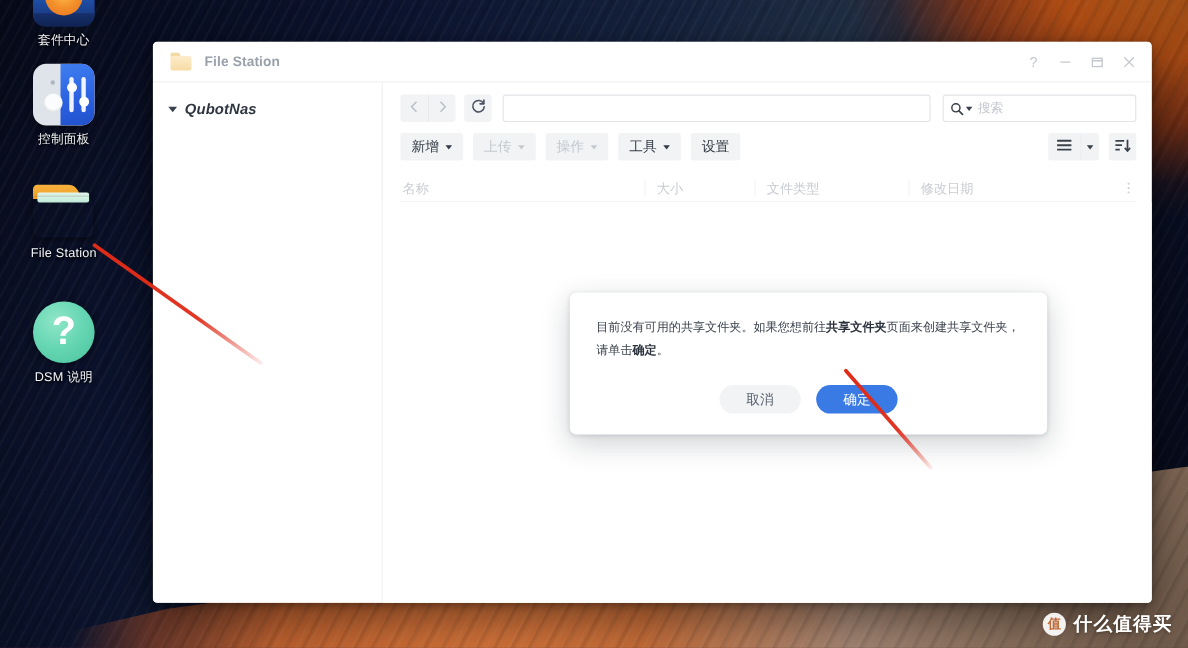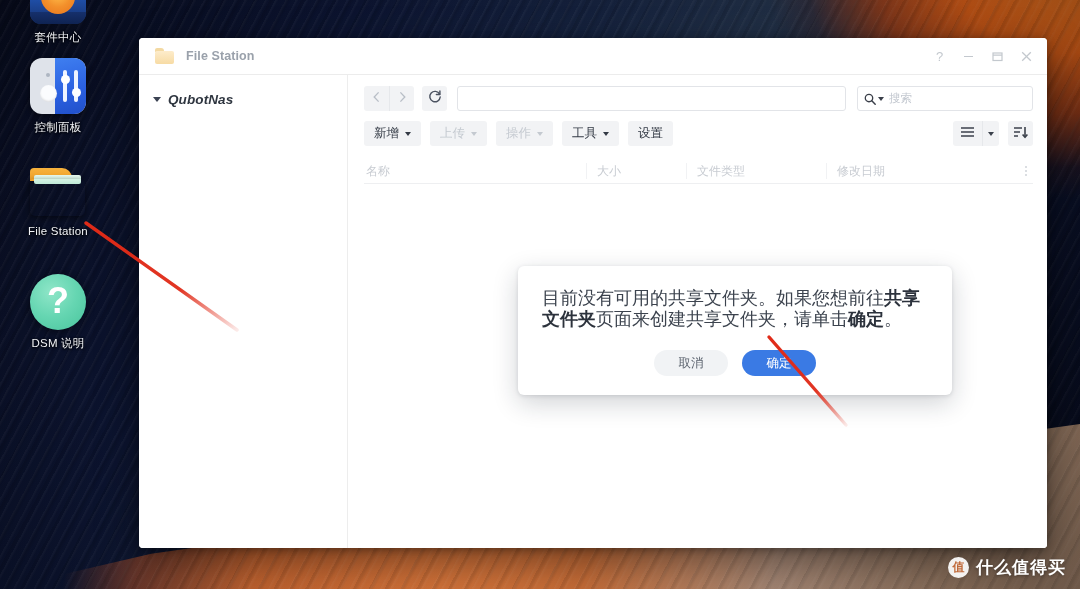--- a/index.html
+++ b/index.html
@@ -355,21 +355,21 @@
     position:absolute;
     left: 379px; top: 228px;
     width: 434px; height: 129px;
     background:#ffffff;
     border-radius: 6px;
     box-shadow: 0 8px 26px rgba(22,28,45,.20), 0 1px 4px rgba(22,28,45,.12);
     padding: 22px 24px 0 24px;
     display:flex; flex-direction:column;
   }
   #dlg-text {
-    font-size: 18px; line-height: 21px; color:#3c434e;
+    font-size: 11px; line-height: 21px; color:#3c434e;
   }
   #dlg-text b { font-weight: 700; color:#2c323c; }
   #dlg-buttons {
     margin-top: auto; padding-bottom: 19px;
     display:flex; justify-content:center; gap: 14px;
   }
   .dbtn {
     height: 26px; min-width: 74px; padding: 0 18px;
     border:none; border-radius: 13px;
     font-size: 12.5px; cursor:pointer;

